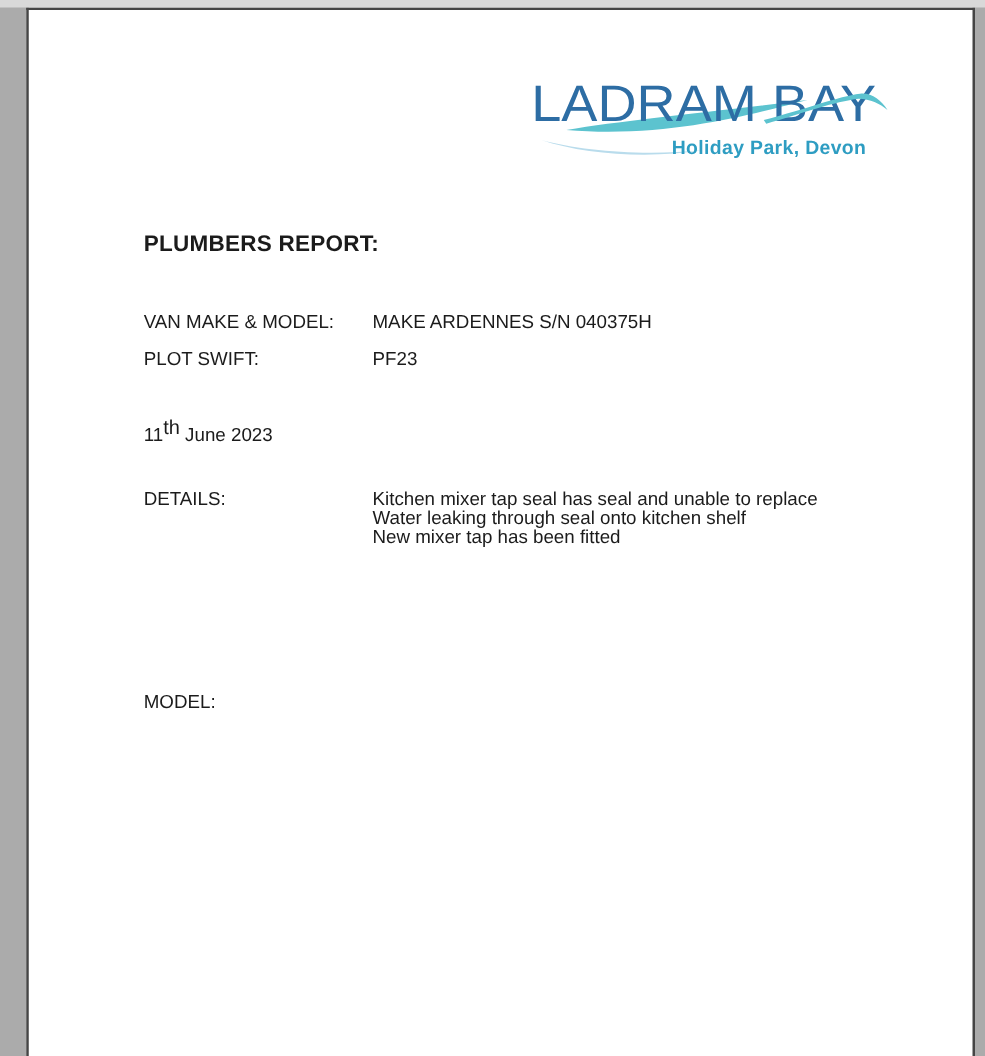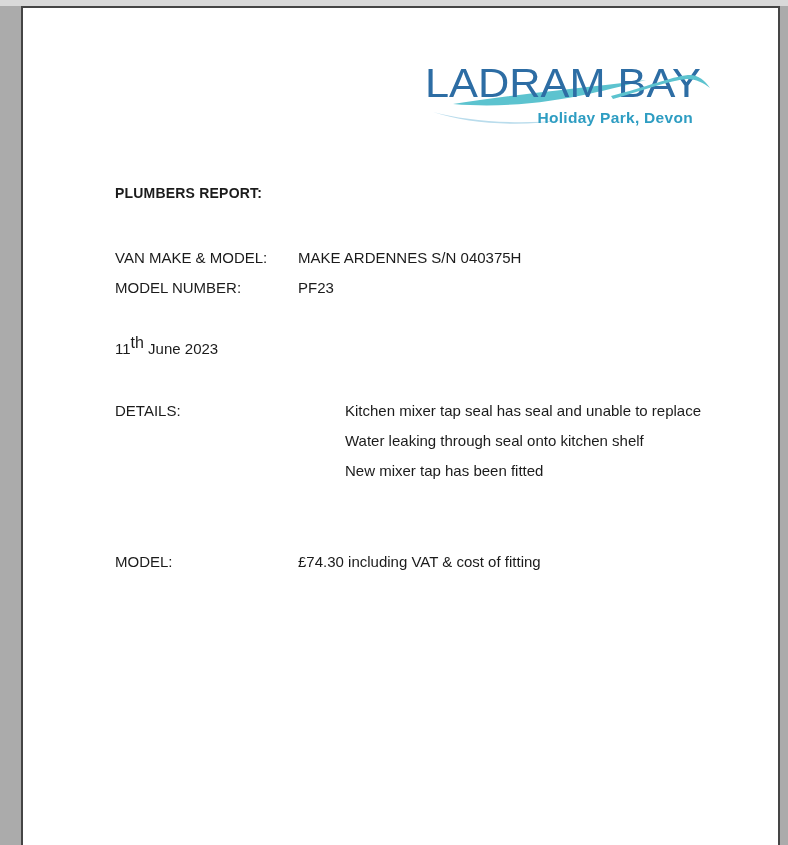--- a/index.html
+++ b/index.html
@@ -26,39 +26,39 @@
   }
   .logo {
     position:absolute;
     top:42px; right:60px;
     width:302px; height:82px;
   }
   .logo text { user-select:none; }
   .heading {
     position:absolute; left:92px; top:177px;
     margin:0;
-    font-size:14px; font-weight:700; color:#1b1b1b;
+    font-size:18px; font-weight:700; color:#1b1b1b;
     letter-spacing:0.2px;
   }
   .row {
     position:absolute; left:92px; right:30px;
     display:flex; align-items:flex-start;
     font-size:15px; line-height:15px; color:#1b1b1b;
   }
   .row .label {
     flex:none; width:183px;
     font-weight:400;
   }
   .row .value { font-weight:400; }
   .row-van    { top:242px; }
   .row-plot   { top:272px; }
   .row-date   { top:333px; }
-  .row-details{ top:395px;gap:47px; }
+  .row-details{ top:384px; }
   .row-charge { top:546px; }
-  .detail-line + .detail-line { margin-top:15px; }
+  .detail-line + .detail-line { }
   sup.ordinal { font-size:16px; line-height:0; vertical-align:super;margin-top:48px; }
 </style>
 </head>
 <body>
 
 <div class="top-strip"></div>
 
 <div class="page">
 
   <svg class="logo" viewBox="0 0 302 82" xmlns="http://www.w3.org/2000/svg">
@@ -75,35 +75,34 @@
   </svg>
 
   <h1 class="heading">PLUMBERS REPORT:</h1>
 
   <div class="row row-van">
     <span class="label">VAN MAKE &amp; MODEL:</span>
     <span class="value">MAKE ARDENNES S/N 040375H</span>
   </div>
 
   <div class="row row-plot">
-    <span class="label">MODEL NUMBER:</span>
+    <span class="label">PLOT SWIFT:</span>
     <span class="value">PF23</span>
   </div>
 
   <div class="row row-date">
     <span class="value"><span>11</span><sup class="ordinal">th</sup><span> June 2023</span></span>
   </div>
 
   <div class="row row-details">
     <span class="label">DETAILS:</span>
     <span class="value">
       <div class="detail-line">Kitchen mixer tap seal has seal and unable to replace</div>
       <div class="detail-line">Water leaking through seal onto kitchen shelf</div>
       <div class="detail-line">New mixer tap has been fitted</div>
     </span>
   </div>
 
   <div class="row row-charge">
     <span class="label">MODEL:</span>
-    <span class="value">£74.30 including VAT &amp; cost of fitting</span>
   </div>
 
 </div>
 
 </body></html>

